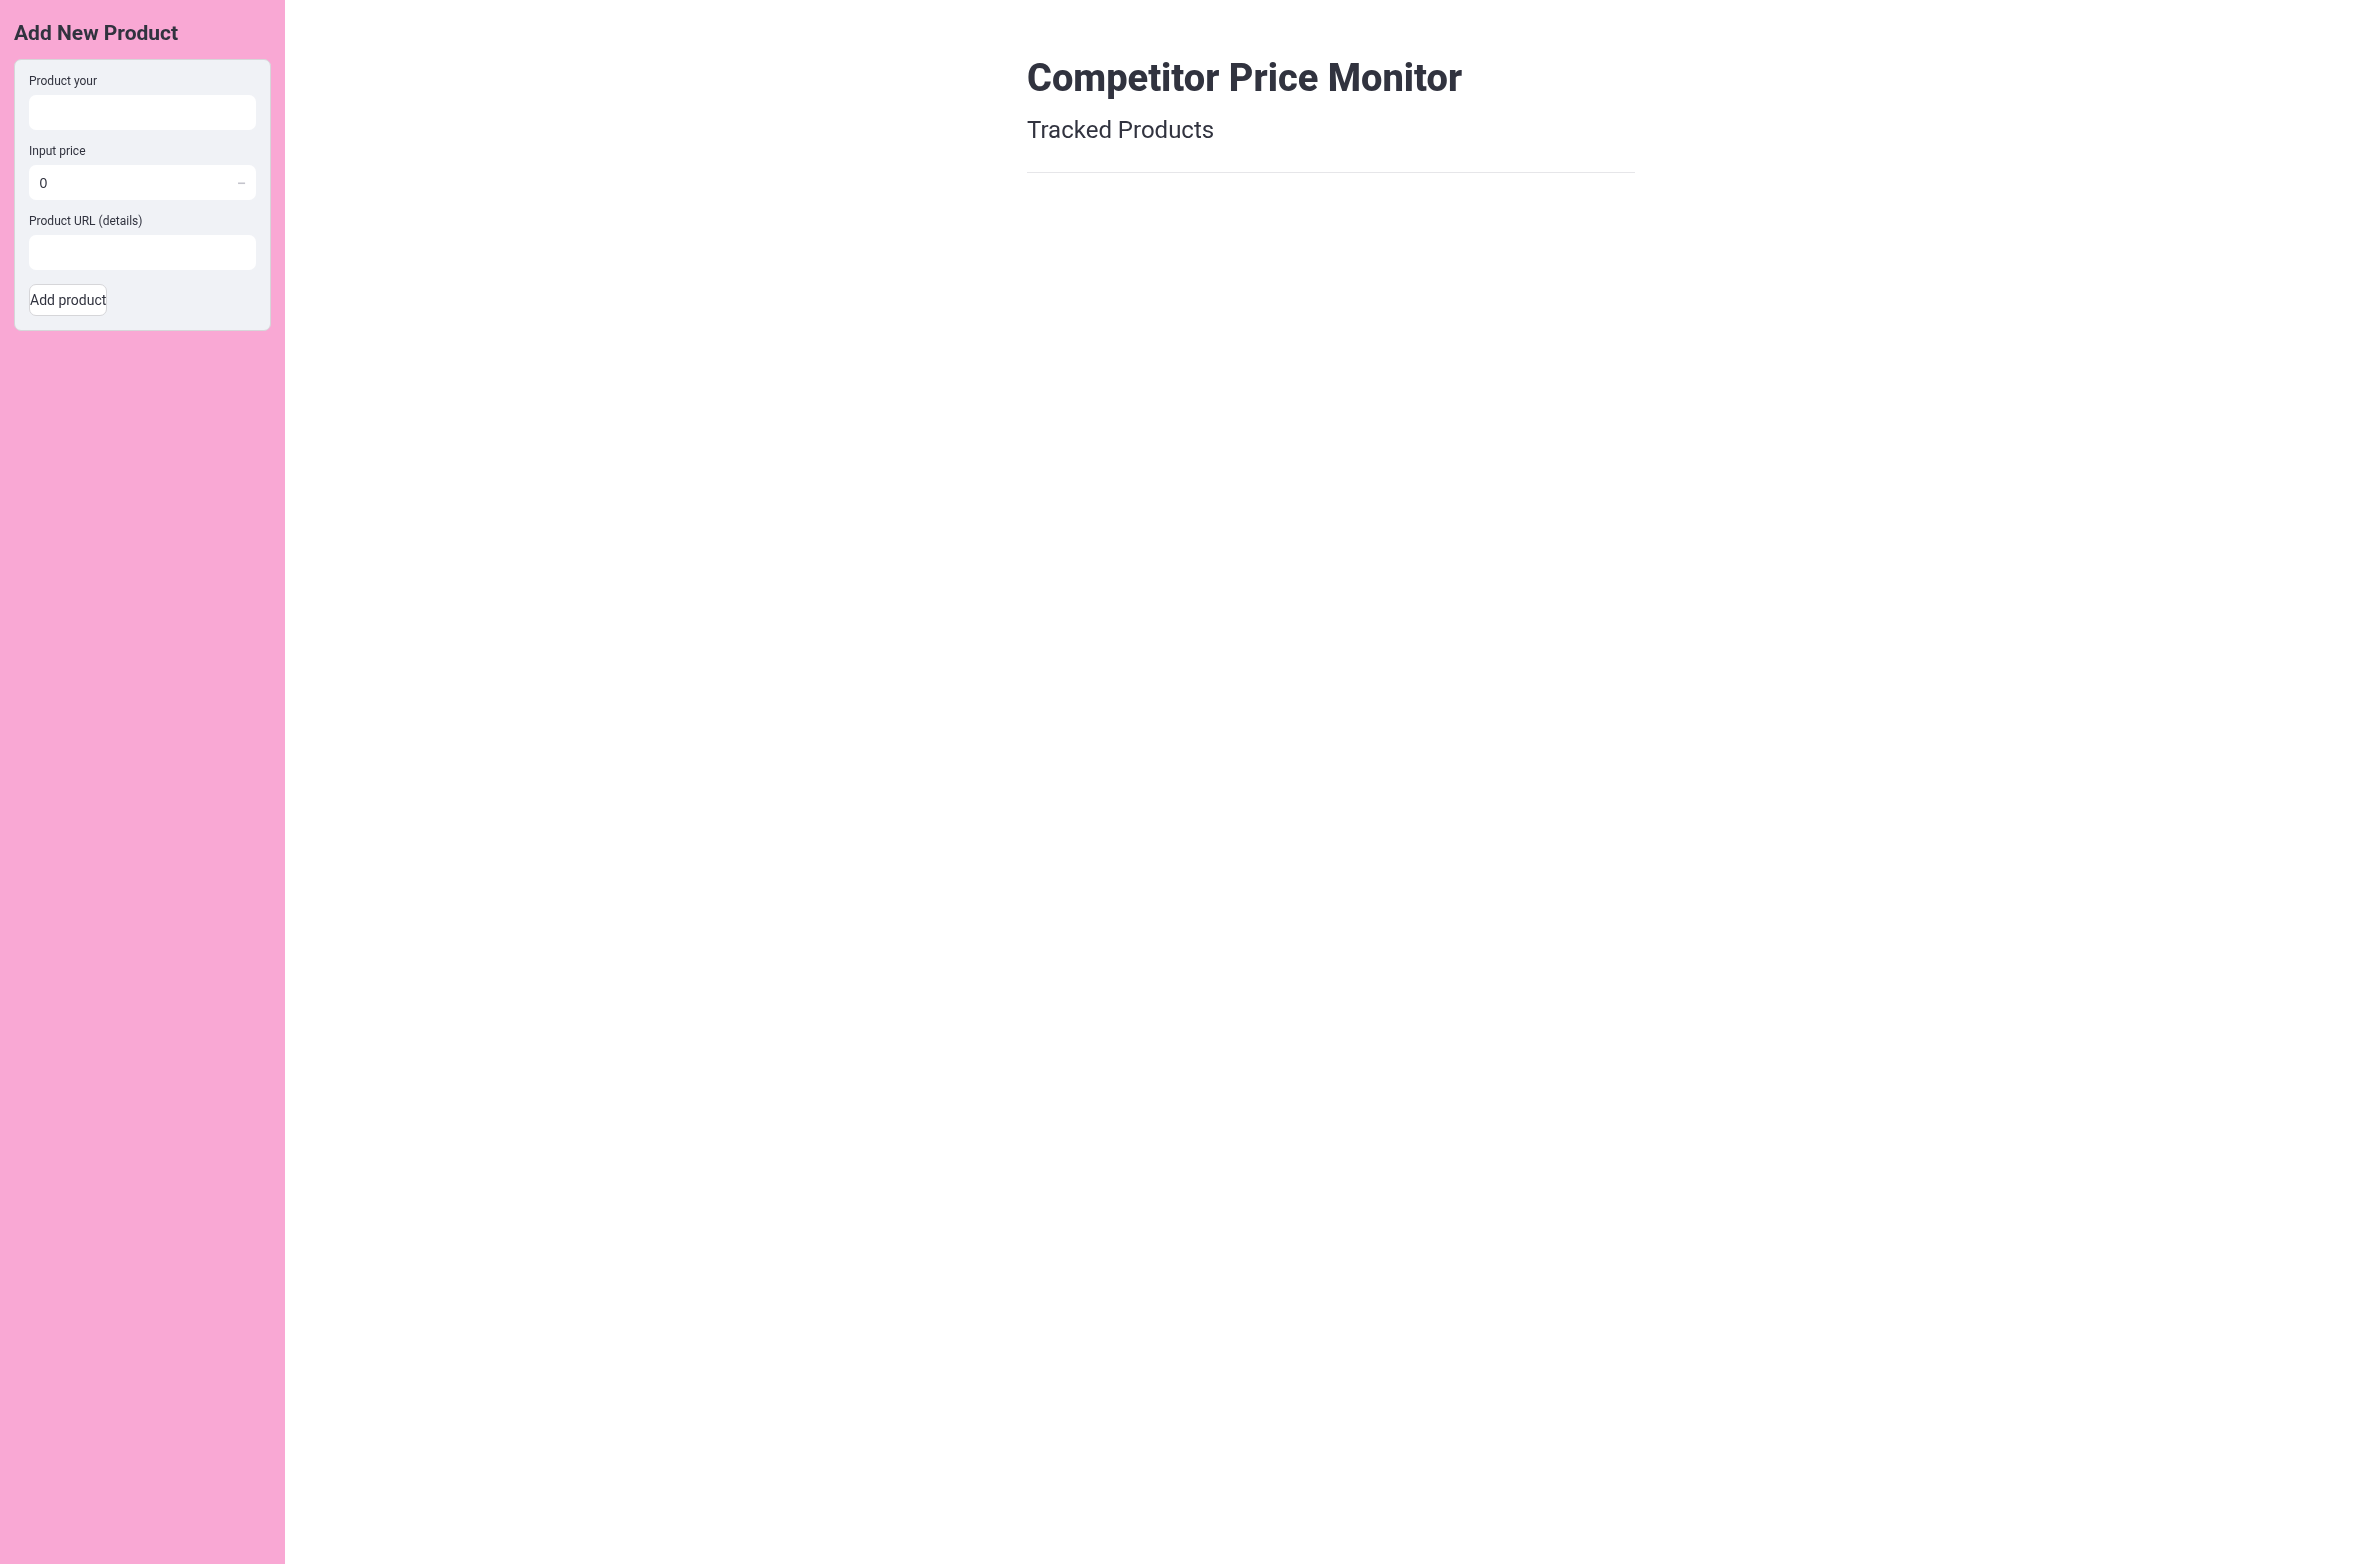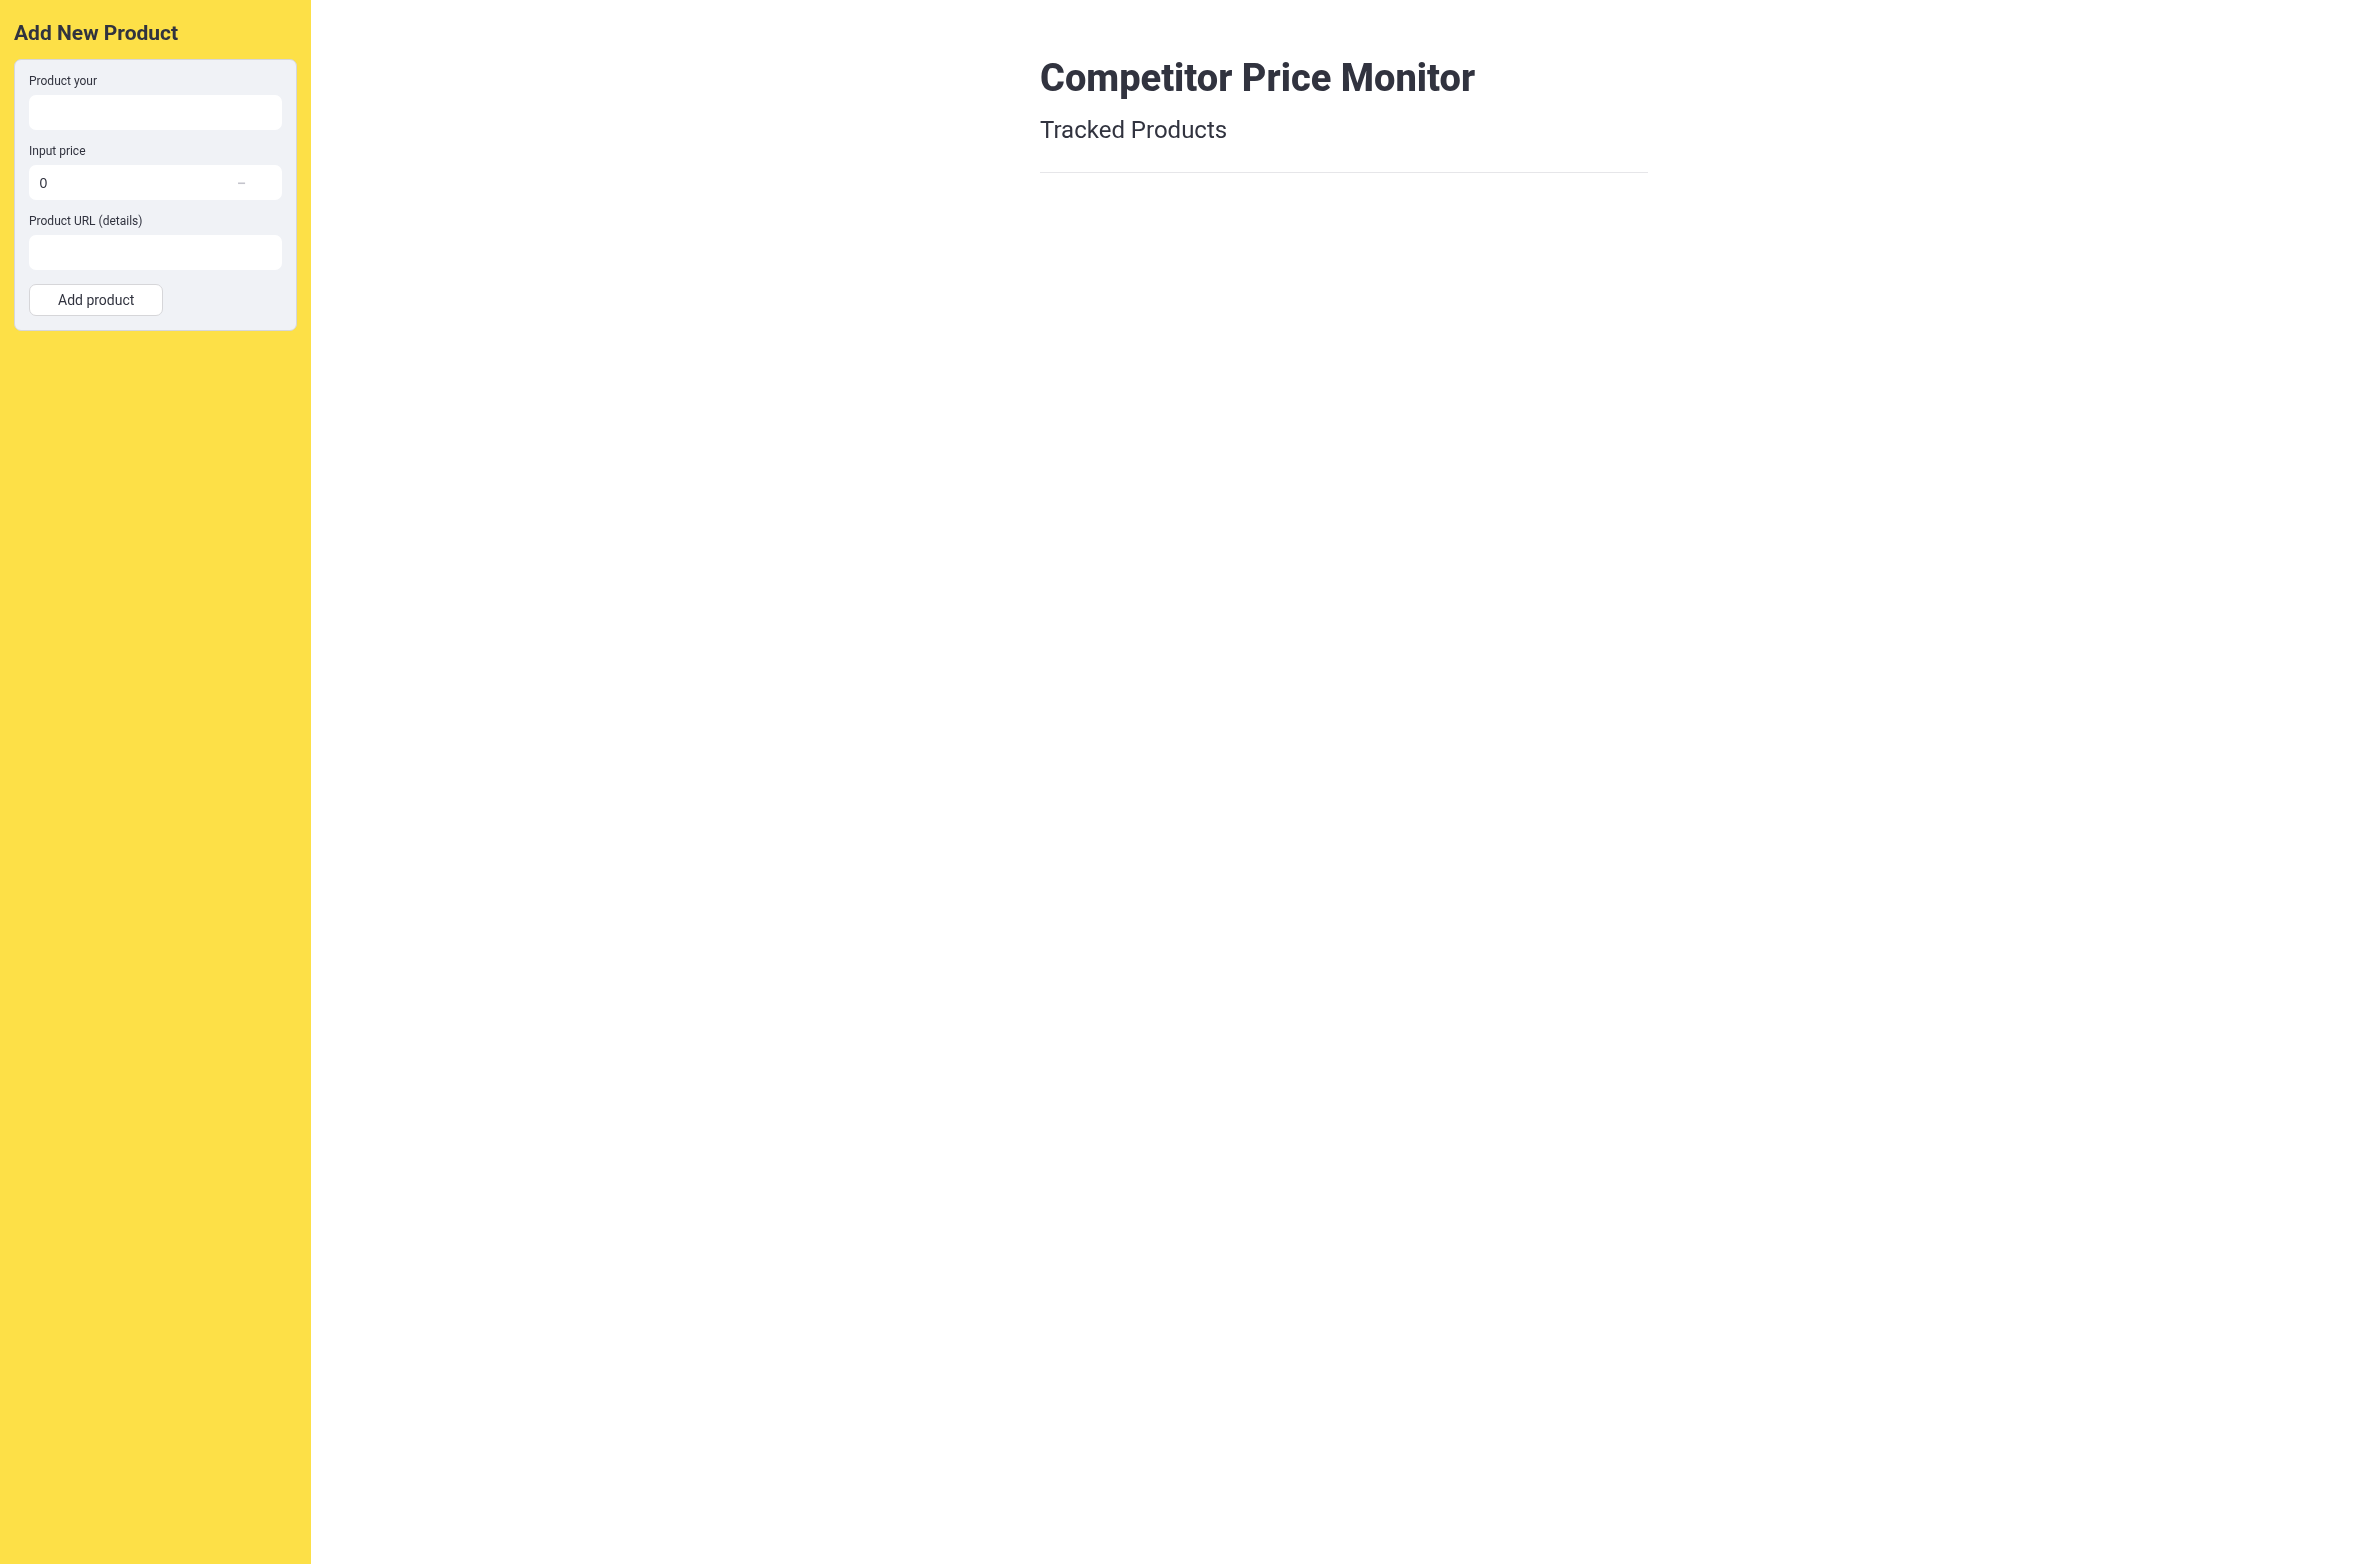--- a/index.html
+++ b/index.html
@@ -10,22 +10,22 @@
 
     body {
       font-family: "Source Sans Pro", -apple-system, BlinkMacSystemFont, "Segoe UI", Roboto, sans-serif;
       color: #31333f;
       display: flex;
       height: 100vh;
       overflow: hidden;
     }
 
     .sidebar {
-      width: 311px;
-      background-color: #fde047;
+      width: 285px;
+      background-color: #f9a8d4;
       padding: 21px 14px;
       flex-shrink: 0;
       overflow-y: auto;
     }
 
     .sidebar-heading {
       font-size: 21px;
       font-weight: 700;
       color: #31333f;
       margin-bottom: 14px;
@@ -102,21 +102,21 @@
       font-weight: 600;
       color: #31333f;
       padding: 0;
     }
 
     .stepper-btn.minus {
       color: #c4c4cc;
     }
 
     .add-button {
-      padding: 7px 28px;
+      padding: 7px 0;
       border: 0.9px solid #d6d6d9;
       border-radius: 7px;
       background-color: #ffffff;
       font-size: 14px;
       color: #31333f;
       cursor: pointer;
       font-family: inherit;
     }
 
     .main-content {

